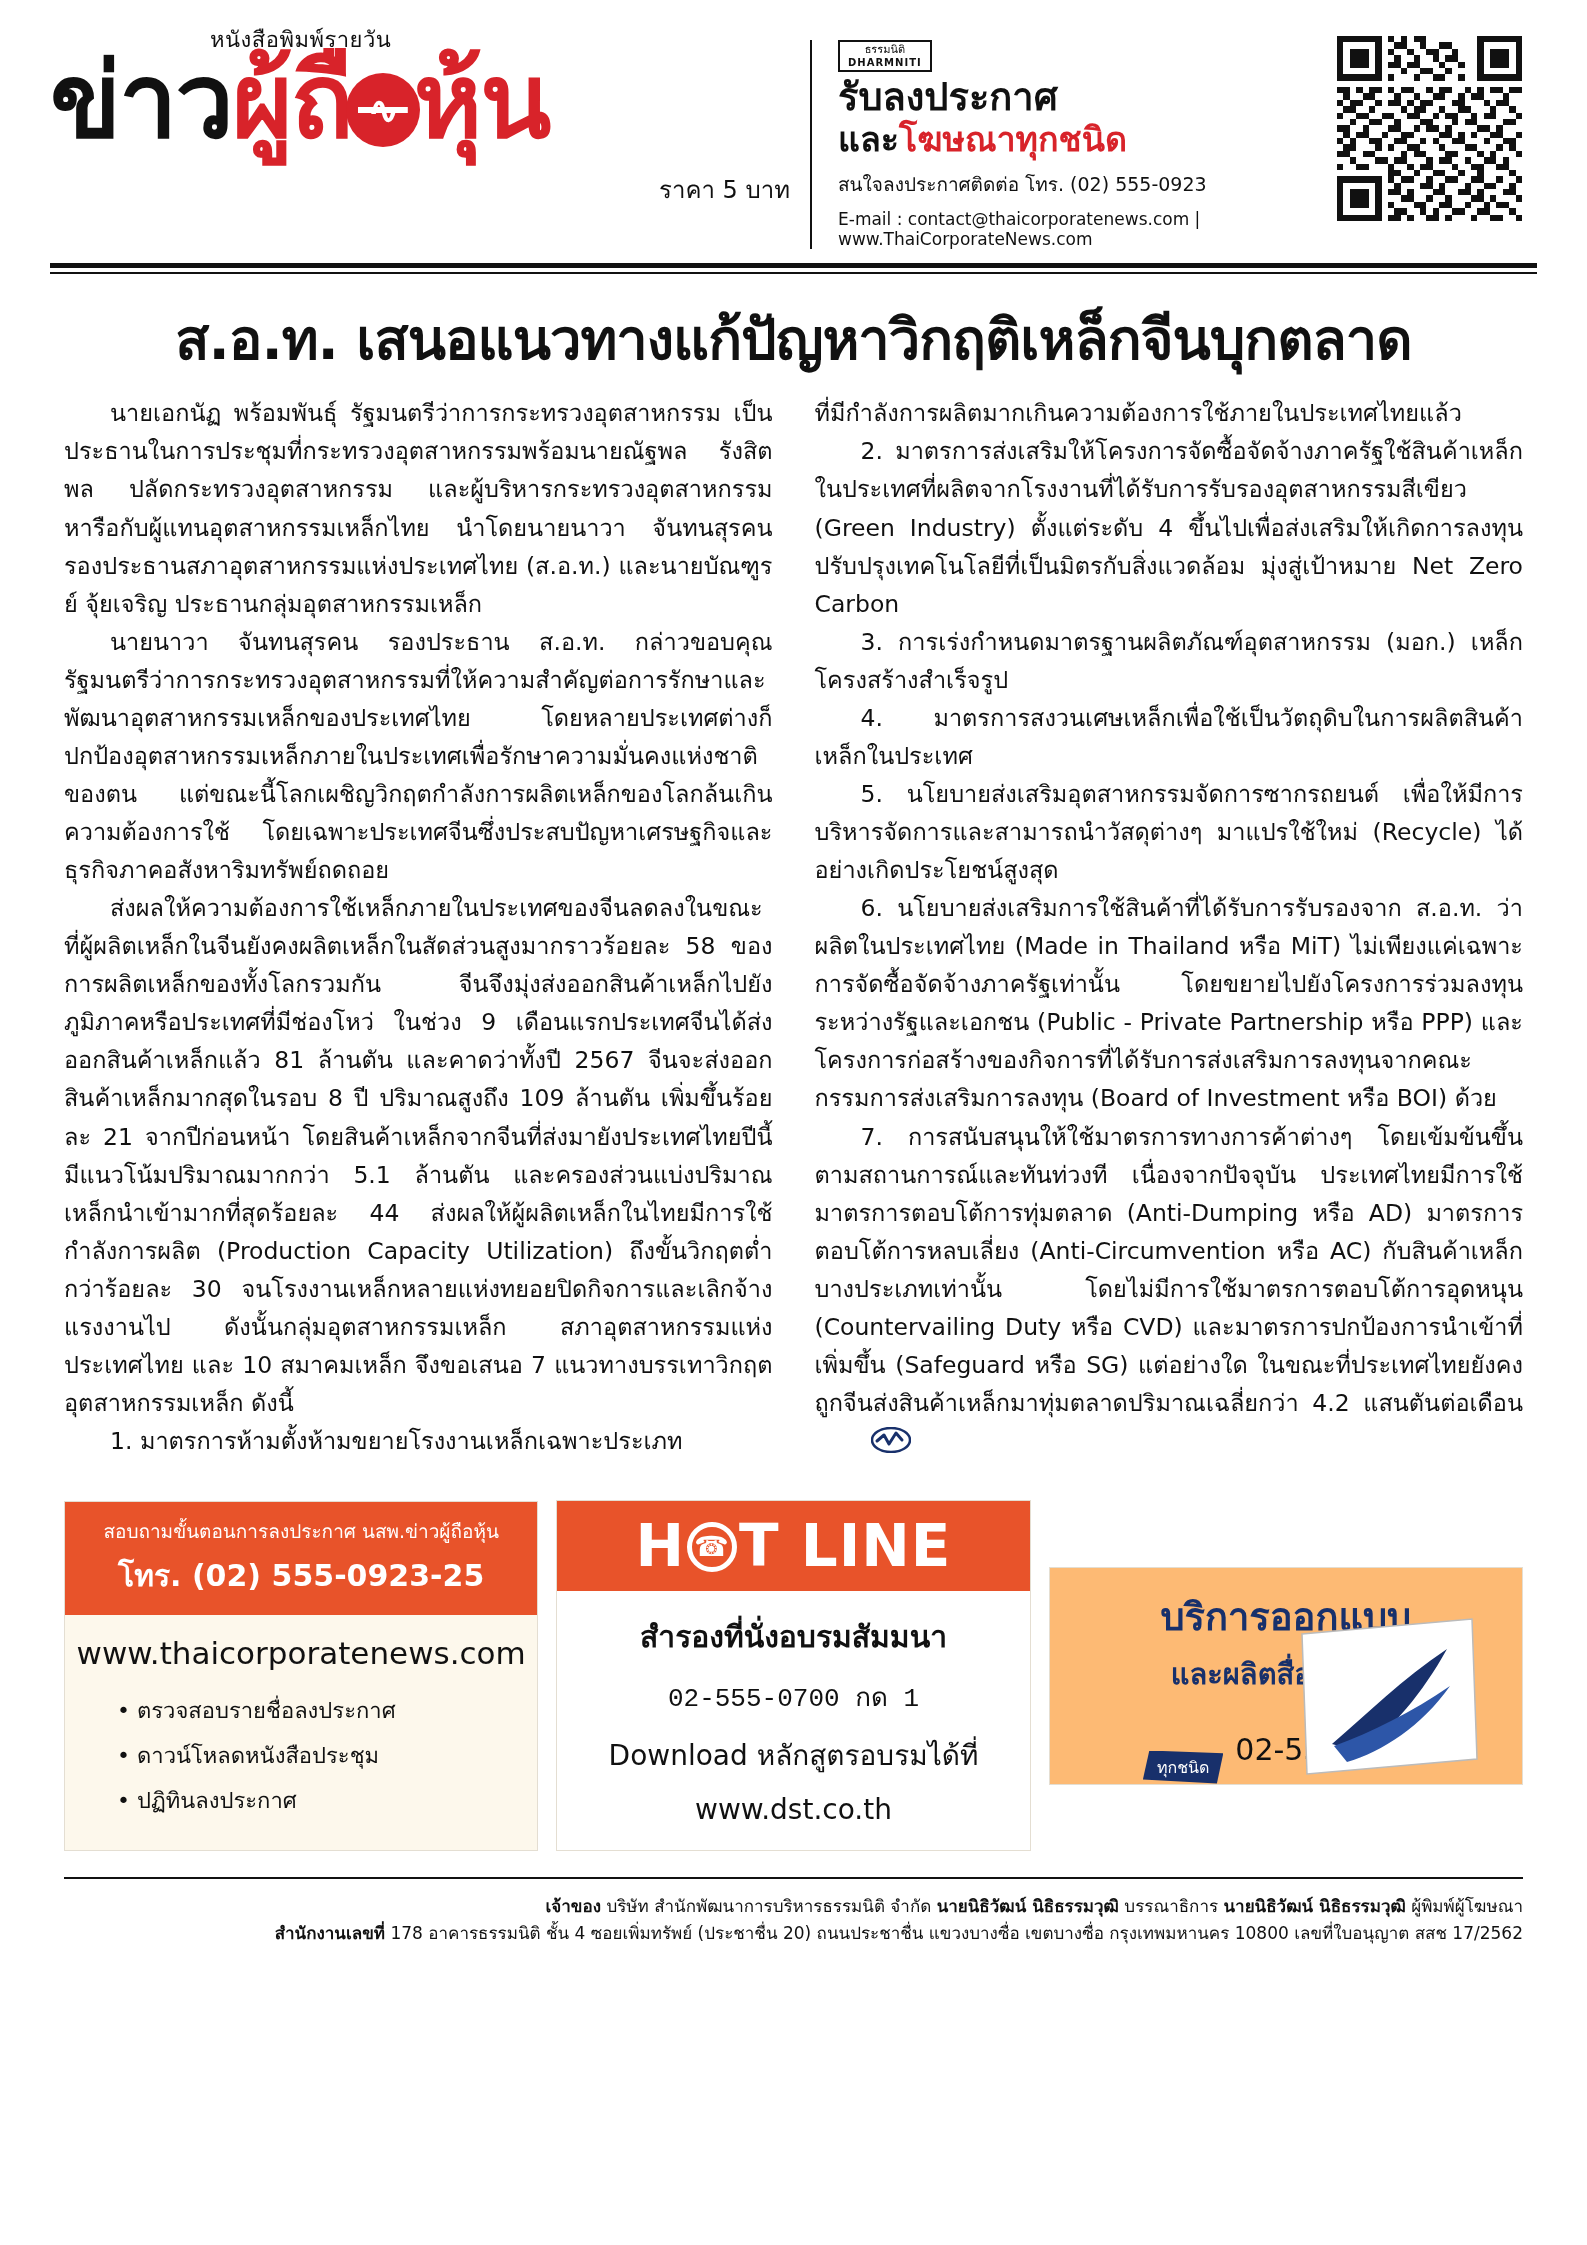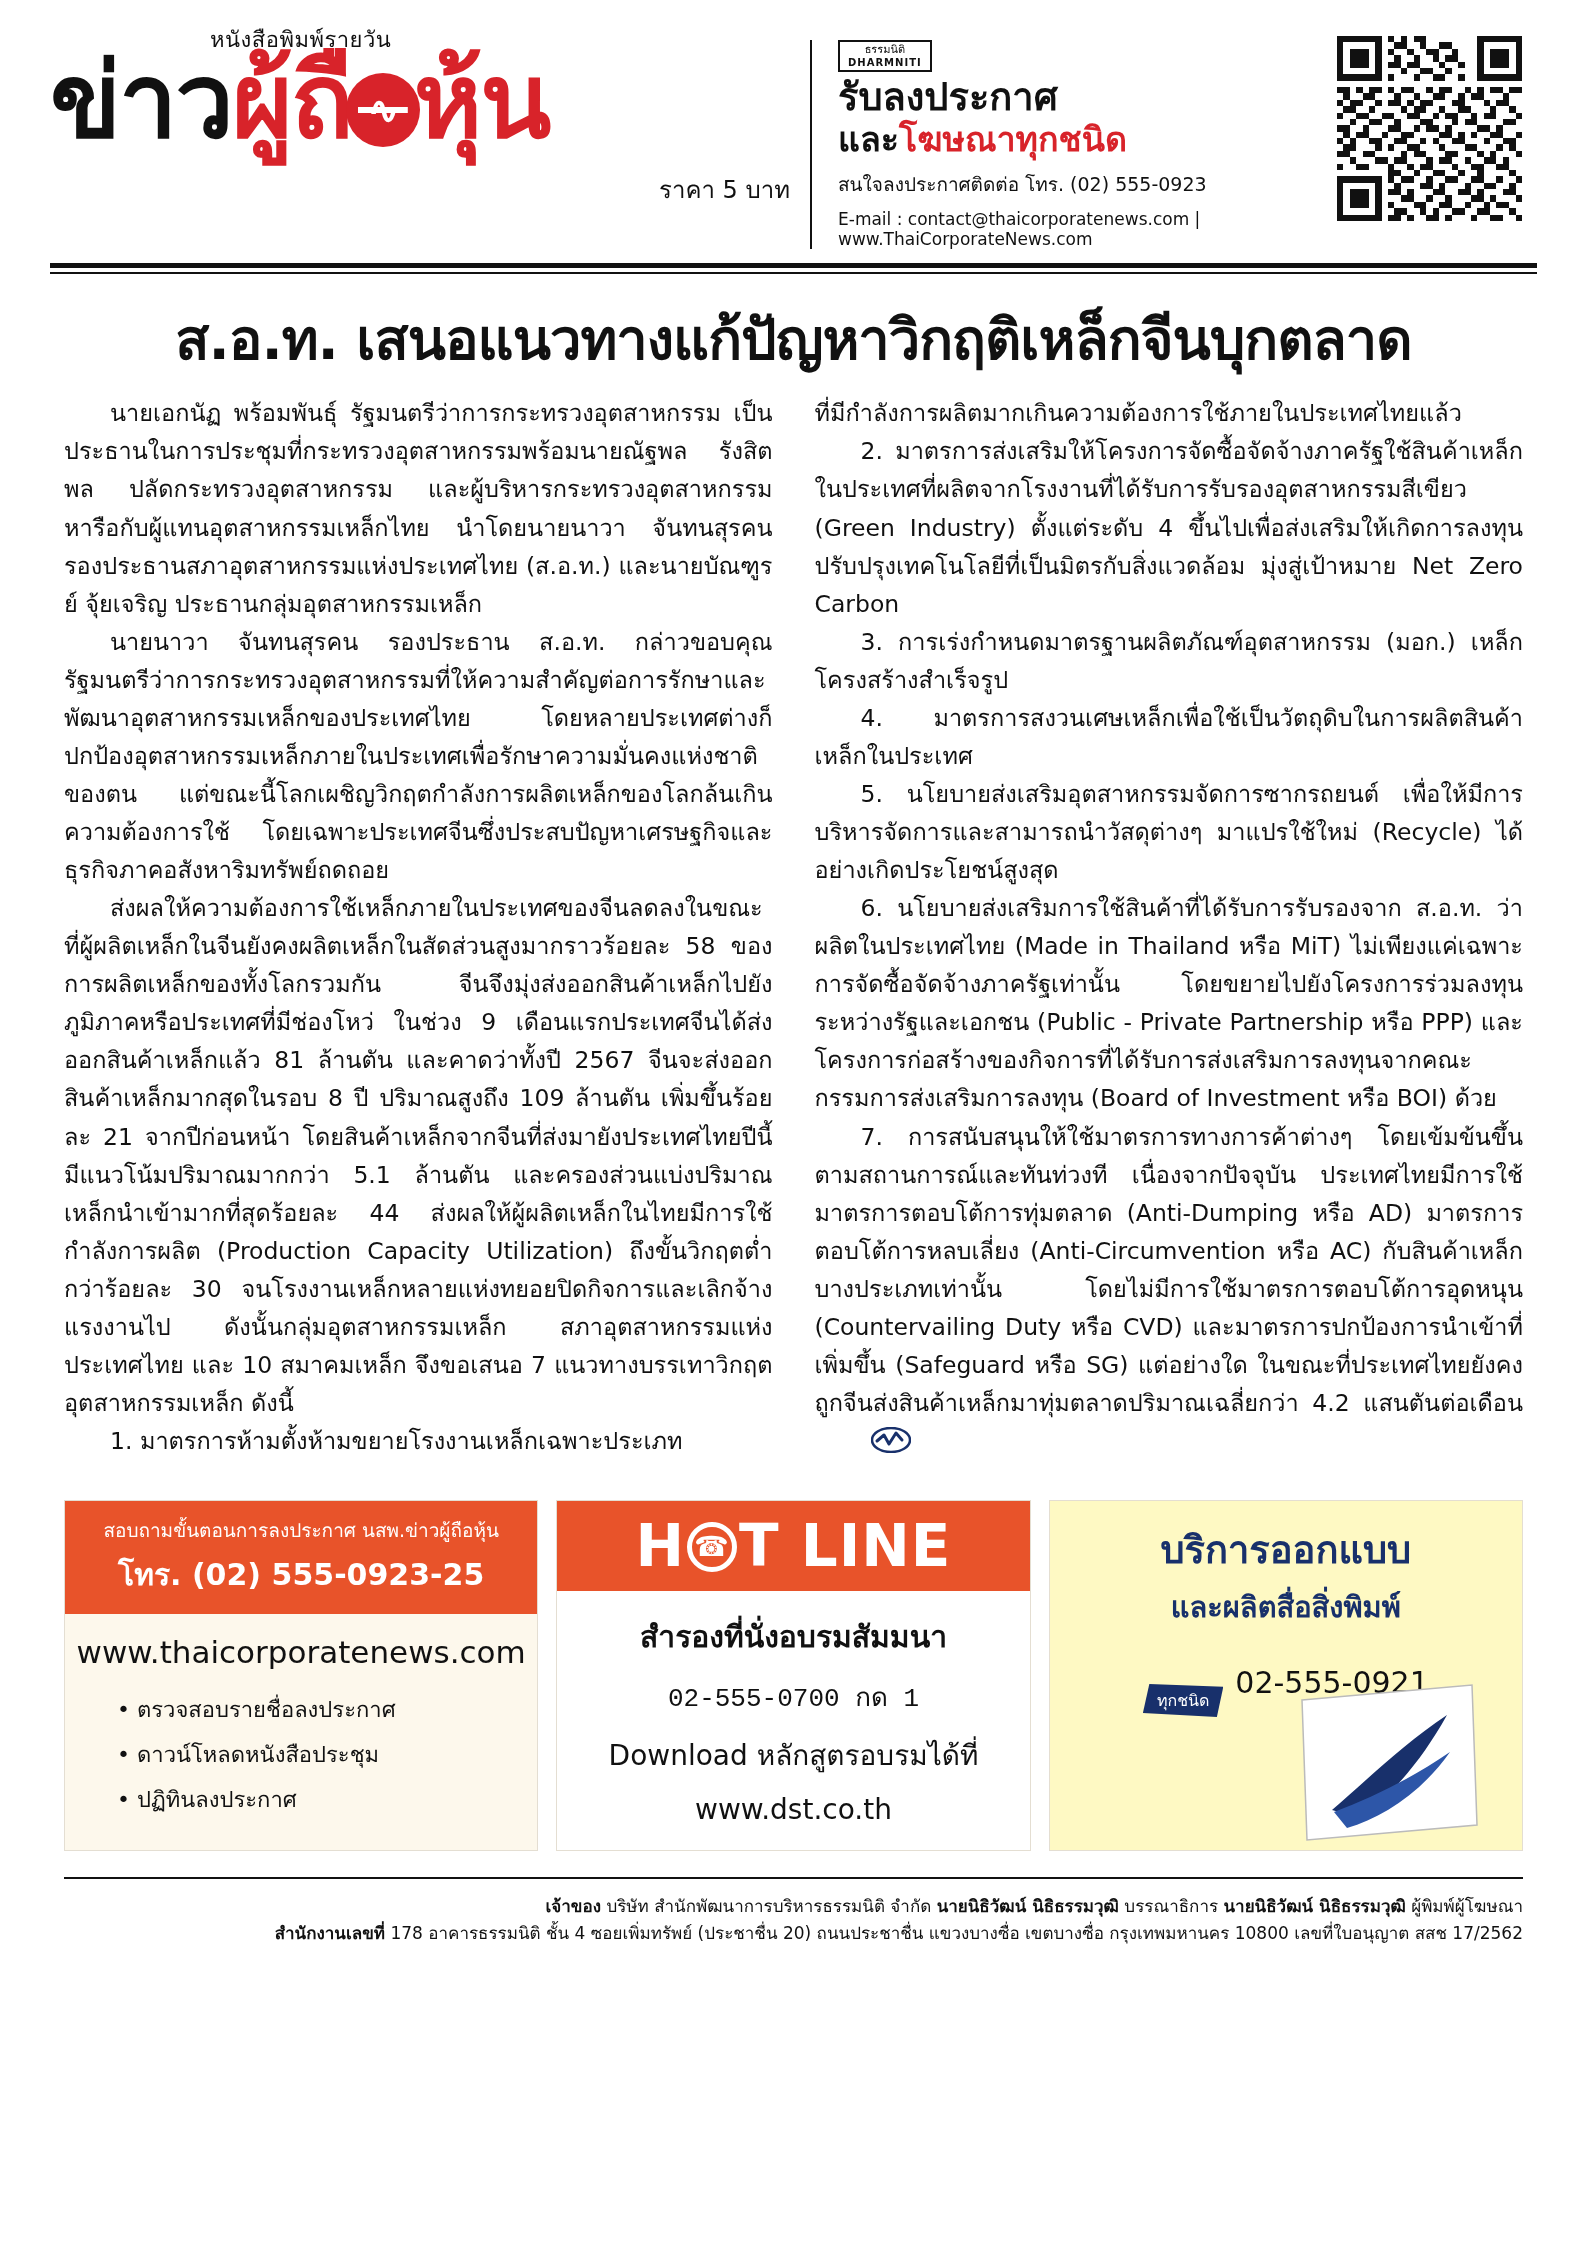--- a/index.html
+++ b/index.html
@@ -67,21 +67,21 @@
 
   
   .columns { display:flex; gap:42px; padding:0 24px; }
   .col { width:50%; font-size:23.5px; line-height:1.62; color:#111; text-align:justify; }
   .col p { margin:0 0 0 0; text-indent:46px; }
   .endmark {
     display:inline-block; width:34px; height:22px; margin-left:10px; vertical-align:-4px;
   }
 
   
-  .ads { display:flex; gap:18px; padding:40px 24px 0 24px; }
+  .ads { display:flex; gap:18px; padding:40px 24px 0 24px;align-items:center; }
   .ad-card { flex:1 1 0; border:1px solid #e4ded2; }
 
   .ad1 { background:#fdf8ec; }
   .ad1 .top { background:#e8532a; color:#fff; text-align:center; padding:14px 10px 16px 10px; }
   .ad1 .top .t1 { font-size:19px; }
   .ad1 .top .t2 { font-size:30px; font-weight:bold; margin-top:6px; }
   .ad1 .url { text-align:center; font-size:31px; padding:20px 6px 12px 6px; color:#111; }
   .ad1 ul { margin:0; padding:0 0 22px 52px; list-style:none; }
   .ad1 li { font-size:22px; margin:10px 0; }
   .ad1 li::before { content:"• "; }
@@ -93,21 +93,21 @@
     display:inline-block; width:50px; height:50px; border-radius:50%; border:5px solid #fff;
     position:relative; vertical-align:-6px; margin:0 2px;
   }
   .ad2 .phonecircle span { position:absolute; inset:0; display:flex; align-items:center; justify-content:center; font-size:28px; }
   .ad2 .body { text-align:center; padding:22px 10px 24px 10px; }
   .ad2 .l1 { font-size:30px; font-weight:bold; }
   .ad2 .l2 { font-size:26px; margin-top:16px;font-family:Liberation Mono, monospace; }
   .ad2 .l3 { font-size:28px; margin-top:16px; }
   .ad2 .l4 { font-size:28px; margin-top:16px; }
 
-  .ad3 { background:#fef9c3; position:relative; overflow:hidden; }
+  .ad3 { background:#fdba74; position:relative; overflow:hidden; }
   .ad3 .t1 { text-align:center; font-size:38px; font-weight:bold; color:#18306b; padding-top:18px; }
   .ad3 .t2 { text-align:center; font-size:29px; font-weight:bold; color:#18306b; margin-top:4px; }
   .ad3 .phonerow { display:flex; align-items:center; justify-content:center; gap:12px; margin-top:18px; }
   .ad3 .ribbon {
     background:#18306b; color:#fff; font-size:16px; padding:4px 14px;
     clip-path:polygon(8% 0,100% 8%,92% 100%,0 88%);
     margin-top:36px;
   }
   .ad3 .num { font-size:30px; color:#111; }
   .ad3 .art { position:absolute; right:20px; bottom:0; width:230px; height:190px; }

